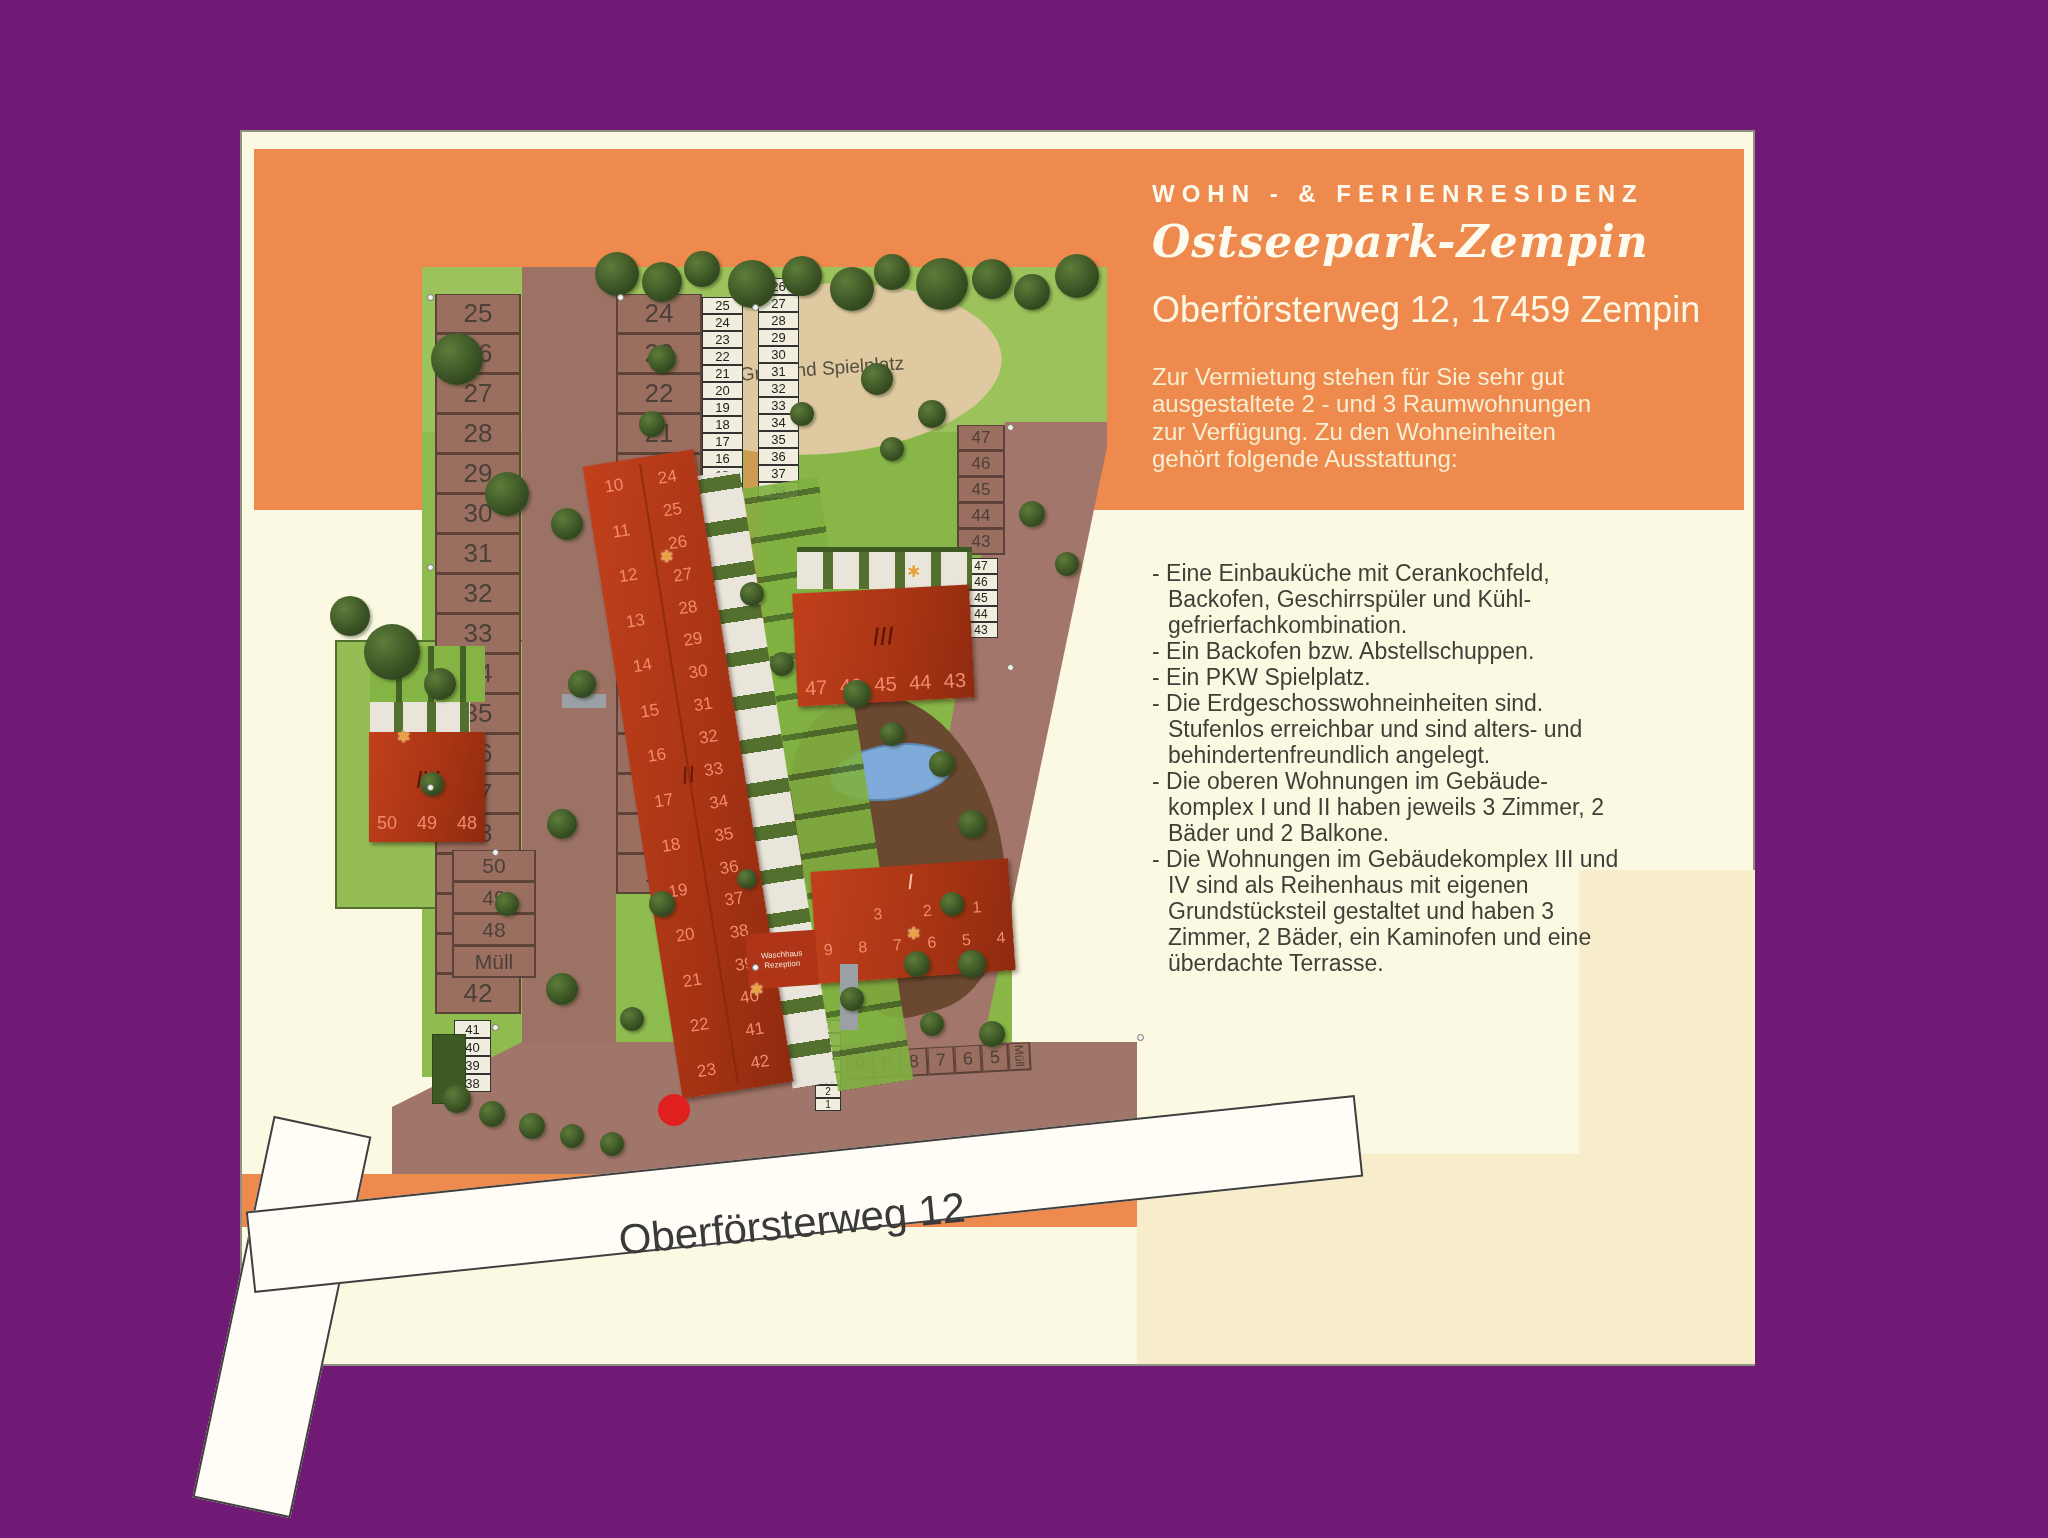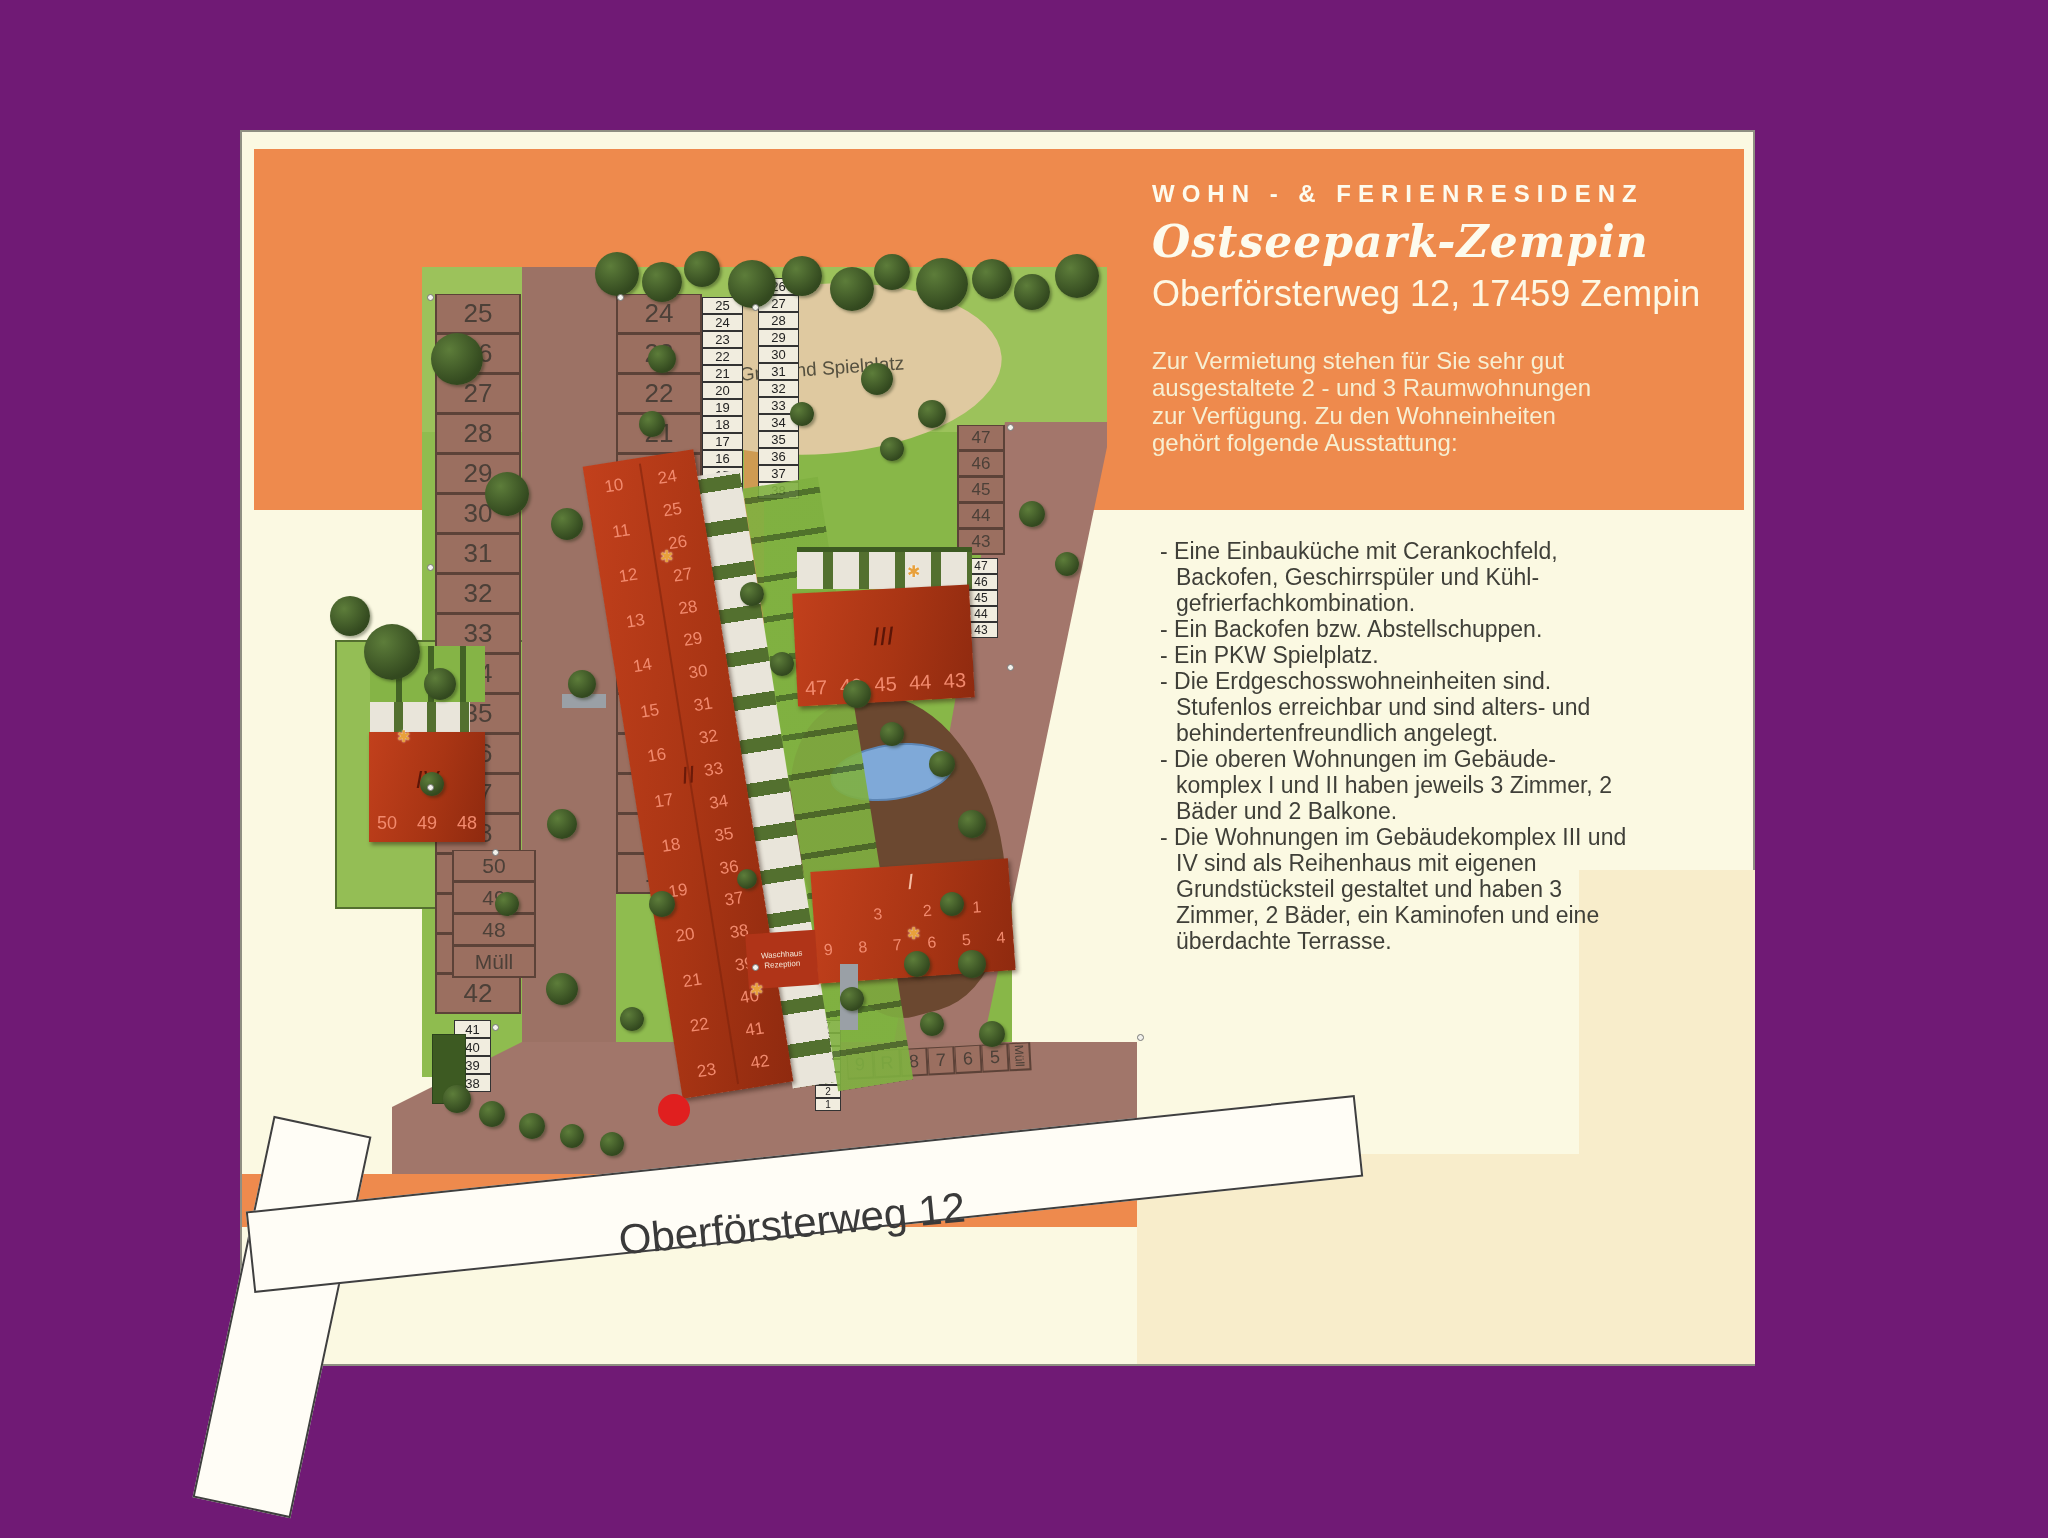--- a/index.html
+++ b/index.html
@@ -12,25 +12,25 @@
   .orange-header { position:absolute; left:12px; top:17px; width:1490px; height:361px; background:#ee8a4d; }
   .tan-right  { position:absolute; left:1337px; top:738px; width:176px; height:494px; background:#f8edcb; }
   .tan-bottom { position:absolute; left:895px;  top:1022px; width:618px; height:210px; background:#f8edcb; }
   .orange-stripe { position:absolute; left:0; top:1042px; width:895px; height:53px; background:#ee8a4d; z-index:5; }
 
   
   .header-text { position:absolute; left:910px; top:48px; width:560px; z-index:6; color:#fff; }
   .kicker { font-size:24px; font-weight:bold; letter-spacing:7px; color:#fdfbee; }
   .title  { margin-top:8px; font-family:"DejaVu Serif", serif; font-style:italic; font-weight:bold;
             font-size:44px; color:#fdfbee; letter-spacing:1px; }
-  .address{ margin-top:6px; font-size:36px; color:#fdf8e4; }
+  .address{ margin-top:22px; font-size:36px; color:#fdf8e4; }
   .intro  { margin-top:32px; font-size:24px; line-height:1.14; color:#f7efd2; width:470px; }
 
-  .features { position:absolute; left:910px; top:406px; width:480px; list-style:none; z-index:6;
-              font-size:23px; line-height:1.13; color:#3f3f38;margin-left:8px; }
+  .features { position:absolute; left:910px; top:428px; width:480px; list-style:none; z-index:6;
+              font-size:23px; line-height:1.13; color:#3f3f38; }
   .features li { padding-left:16px; text-indent:-16px; }
 
   
   .map { position:absolute; left:90px; top:132px; width:820px; height:912px; z-index:10; }
   .map > div { position:absolute; }
 
   .grass { background:#93bd51; }
   .g1 { left:90px; top:3px;   width:685px; height:165px; background:#9cc25b; }
   .g2 { left:90px; top:168px; width:342px; height:645px; background:#8fbc4f; }
   .g3 { left:5px;  top:378px; width:213px; height:265px; background:#94be55; outline:2px solid #54702f; }

